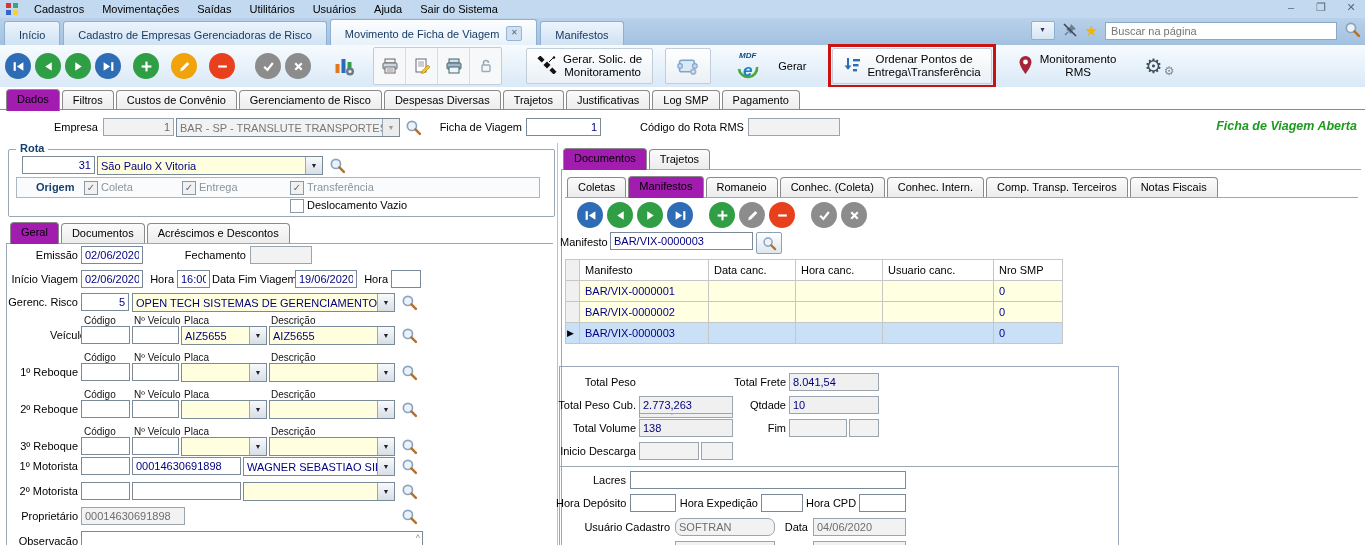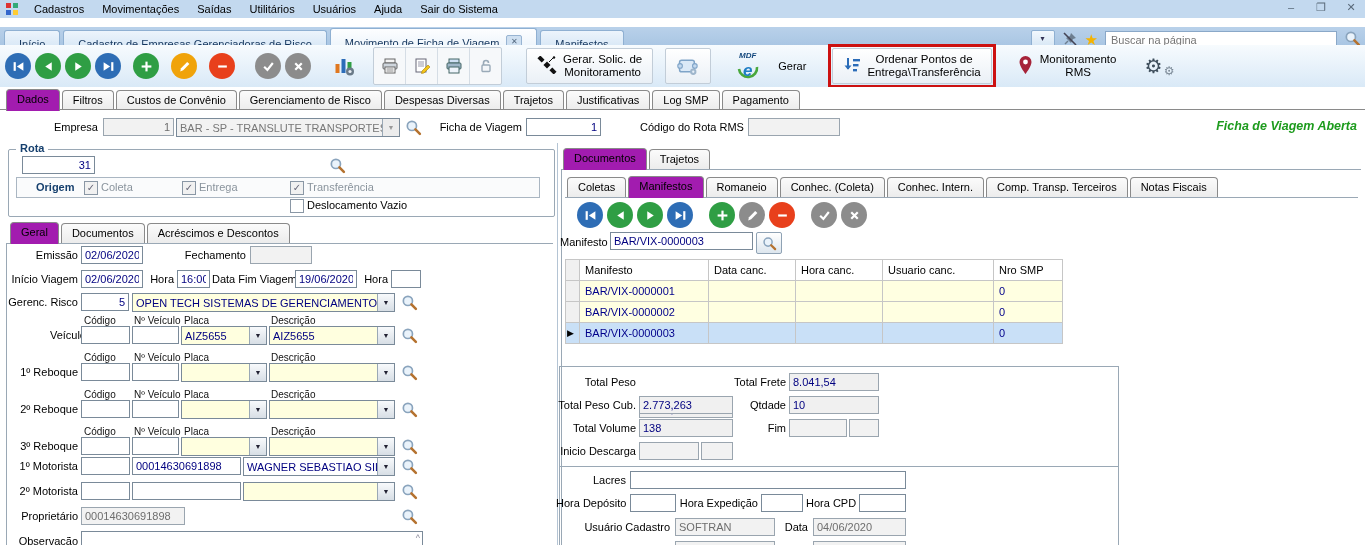--- a/index.html
+++ b/index.html
@@ -8,21 +8,21 @@
   .abs{position:absolute;}
   
   .menubar{position:absolute;top:0;left:0;right:0;height:18px;background:#c3d9ef;
            display:flex;align-items:center;padding-left:3px;}
   .appicon{width:16px;height:14px;margin:0 4px 0 2px;display:flex;align-items:center;}
   .mitem{padding:2px 9px;cursor:default;white-space:nowrap;}
   .wbtns{position:absolute;right:4px;top:1px;display:flex;gap:10px;color:#5a6a7a;font-size:11px;}
   .wbtn{width:20px;text-align:center;}
   
   .tabbar{position:absolute;top:18px;left:0;right:0;height:27px;
-          background:linear-gradient(#b9d1ea,#a2c1e0);border-bottom:1px solid #7fa5cb;margin-top:9px;}
+          background:linear-gradient(#b9d1ea,#a2c1e0);border-bottom:1px solid #7fa5cb;}
   .tabs{position:absolute;left:4px;bottom:0;display:flex;align-items:flex-end;gap:3px;}
   .doc-tab{height:21px;padding:2px 14px 0;display:flex;align-items:center;gap:7px;
            background:linear-gradient(#ecf4fc,#cfe2f3);border:1px solid #8fb0d2;border-bottom:none;
            border-radius:3px 3px 0 0;color:#14365e;white-space:nowrap;}
   .doc-tab.active{background:linear-gradient(#fdfeff,#e7f1fa);height:23px;}
   .tab-close{width:14px;height:13px;background:#cfe0f1;border:1px solid #98b4d2;border-radius:2px;
              font-size:8px;line-height:12px;text-align:center;color:#53687e;}
   .tab-tools{position:absolute;right:4px;top:3px;display:flex;align-items:center;gap:7px;}
   .mini-dd{width:22px;height:17px;border:1px solid #8fb0d2;border-radius:2px;font-size:8px;
            background:linear-gradient(#f2f8fd,#d4e5f4);text-align:center;line-height:15px;color:#335;}
@@ -366,20 +366,24 @@
   <span class="lab" style="left:430px;top:121px;width:92px;">Ficha de Viagem</span>
   <input class="fld num" style="left: 526px; top: 118px; width: 75px;" value="1">
   <span class="lab ll" style="left:640px;top:121px;">Código do Rota RMS</span>
   <input class="fld dis" style="left: 748px; top: 118px; width: 92px;">
   <span class="status-green" style="right:8px;top:119px;">Ficha de Viagem Aberta</span>
 
   <div class="grp" style="left:8px;top:149px;width:545px;height:66px;">
     <span class="leg">Rota</span>
   </div>
   <input class="fld num" style="left: 22px; top: 156px; width: 73px;" value="31">
+  <div class="combo yellow" style="left:97px;top:156px;width:226px;">
+      <span class="ct">São Paulo X Vitoria</span>
+      <span class="db">▼</span>
+    </div>
   <span class="mag" style="left:328px;top:156px;">
       <svg width="17" height="17" viewBox="0 0 16 16">
         <circle cx="6.5" cy="6.5" r="4.3" fill="#eaf3fb" stroke="#8aa4bd" stroke-width="1.6"></circle>
         <line x1="9.8" y1="9.8" x2="14" y2="14" stroke="#b5722f" stroke-width="2.4" stroke-linecap="round"></line>
       </svg>
     </span>
   <div class="sunken" style="left:16px;top:177px;width:522px;height:19px;"></div>
   <span class="lab navy ll" style="left:36px;top:181px;">Origem</span>
   <span class="chk dis" style="left:84px;top:181px;">✓</span>
   <span class="cblab" style="left:101px;top:181px;">Coleta</span>
@@ -697,19 +701,19 @@
   <div class="grp" style="left:559px;top:466px;width:558px;height:86px;border-radius:0;"></div>
   <span class="lab" style="left:560px;top:474px;width:66px;">Lacres</span>
   <input class="fld" style="left: 630px; top: 471px; width: 276px;">
   <span class="lab" style="left:556px;top:497px;width:70px;">Hora Depósito</span>
   <input class="fld" style="left: 630px; top: 494px; width: 46px;">
   <span class="lab" style="left:678px;top:497px;width:80px;">Hora Expedição</span>
   <input class="fld" style="left: 761px; top: 494px; width: 42px;">
   <span class="lab" style="left:806px;top:497px;width:50px;">Hora CPD</span>
   <input class="fld" style="left: 859px; top: 494px; width: 47px;">
   <span class="lab" style="left:560px;top:521px;width:110px;">Usuário Cadastro</span>
-  <input class="fld dis" style="left: 675px; top: 518px; width: 100px;" value="SOFTRAN">
+  <input class="fld dis" style="left: 675px; top: 518px; width: 100px; border-radius: 7px;" value="SOFTRAN">
   <span class="lab" style="left:766px;top:521px;width:42px;">Data</span>
   <input class="fld dis" style="left: 813px; top: 518px; width: 93px;" value="04/06/2020">
   <input class="fld dis" style="left: 675px; top: 541px; width: 100px;">
   <input class="fld dis" style="left: 813px; top: 541px; width: 93px;">
 
 </div>
 
 </body></html>

